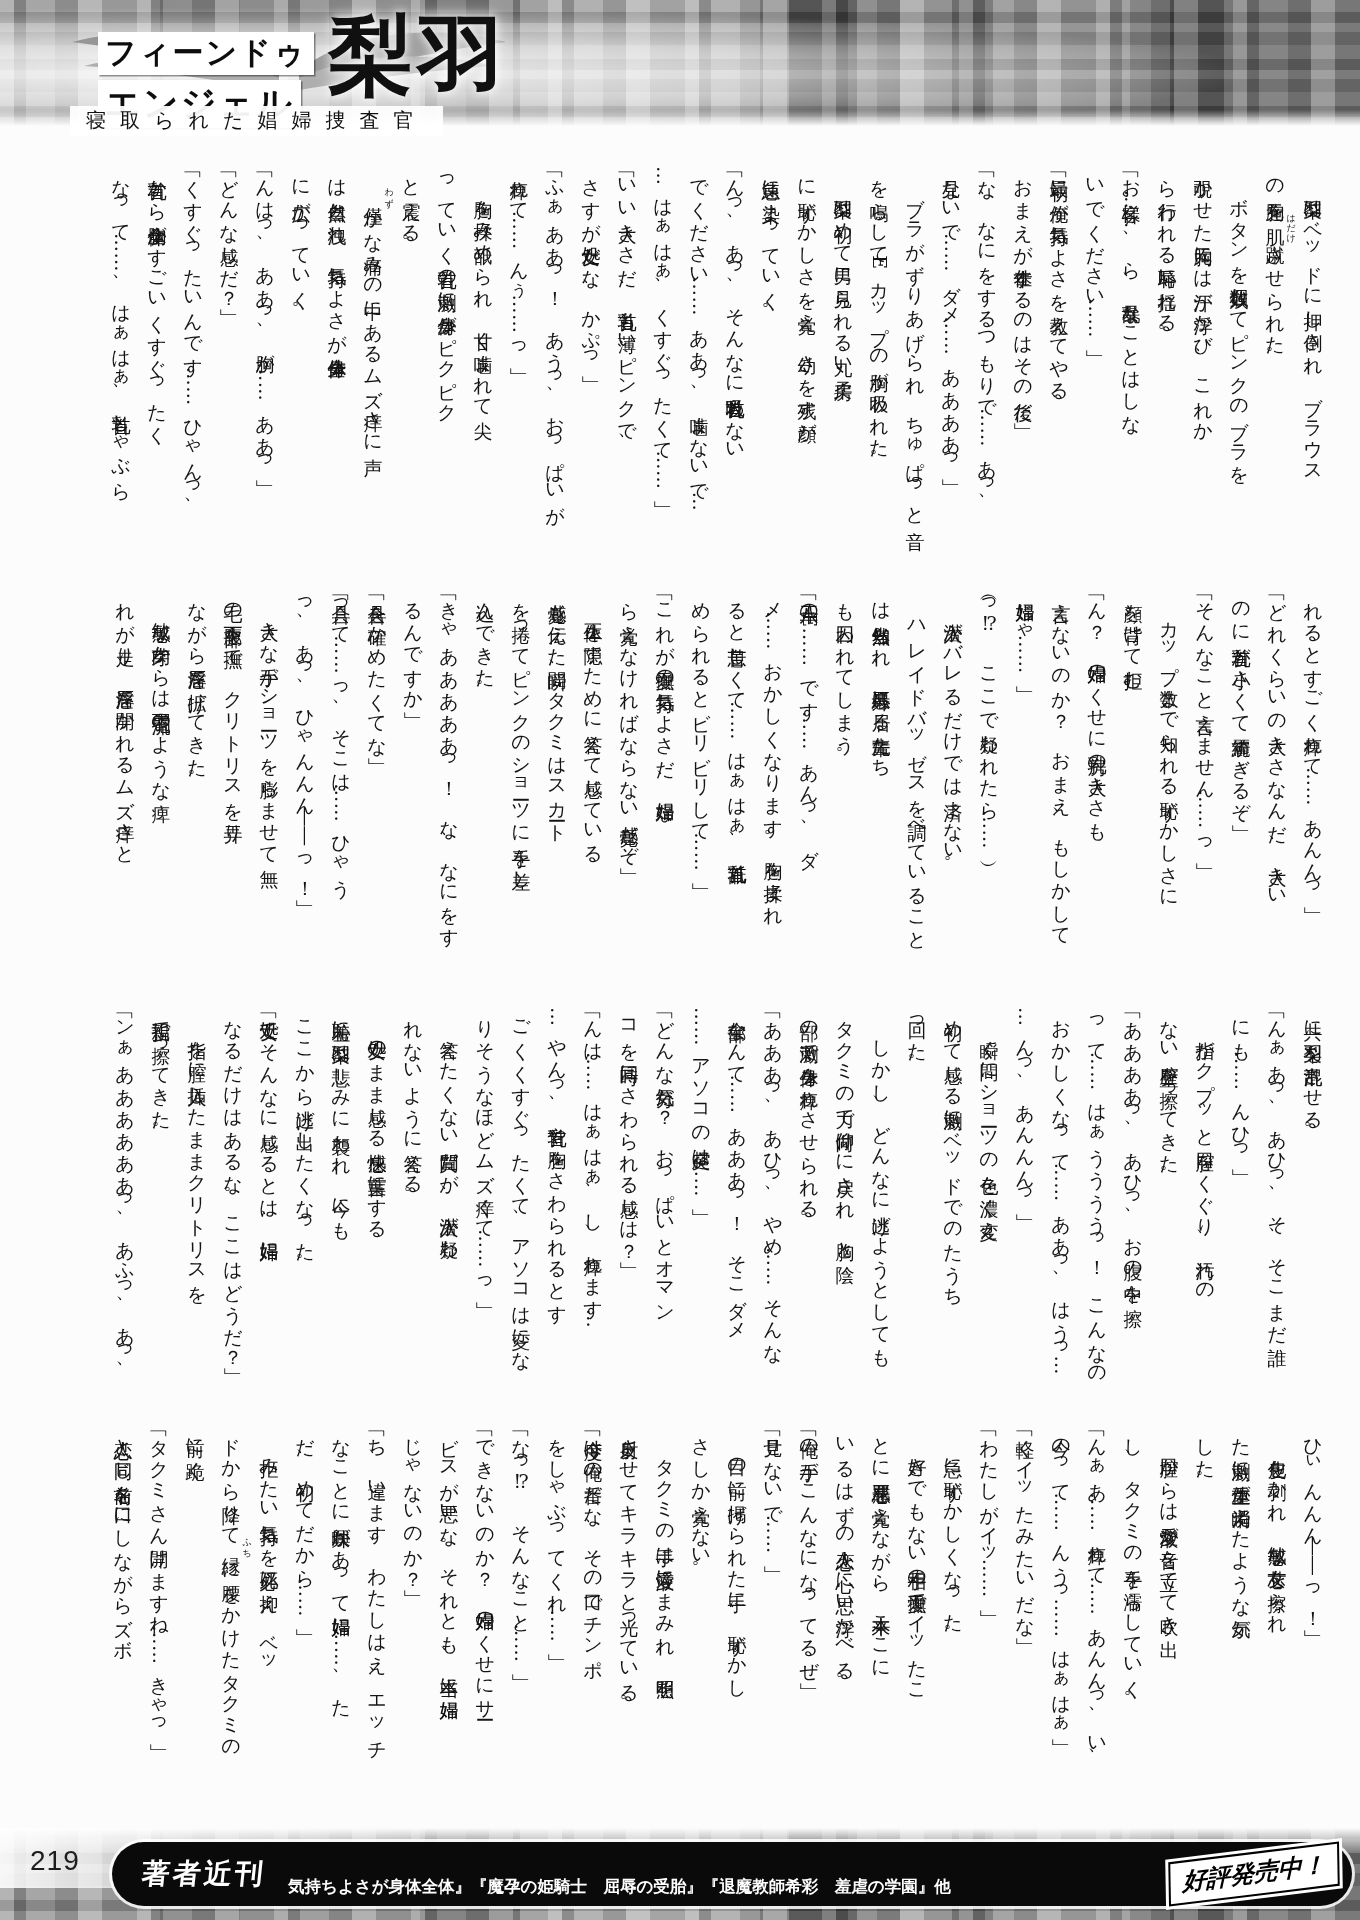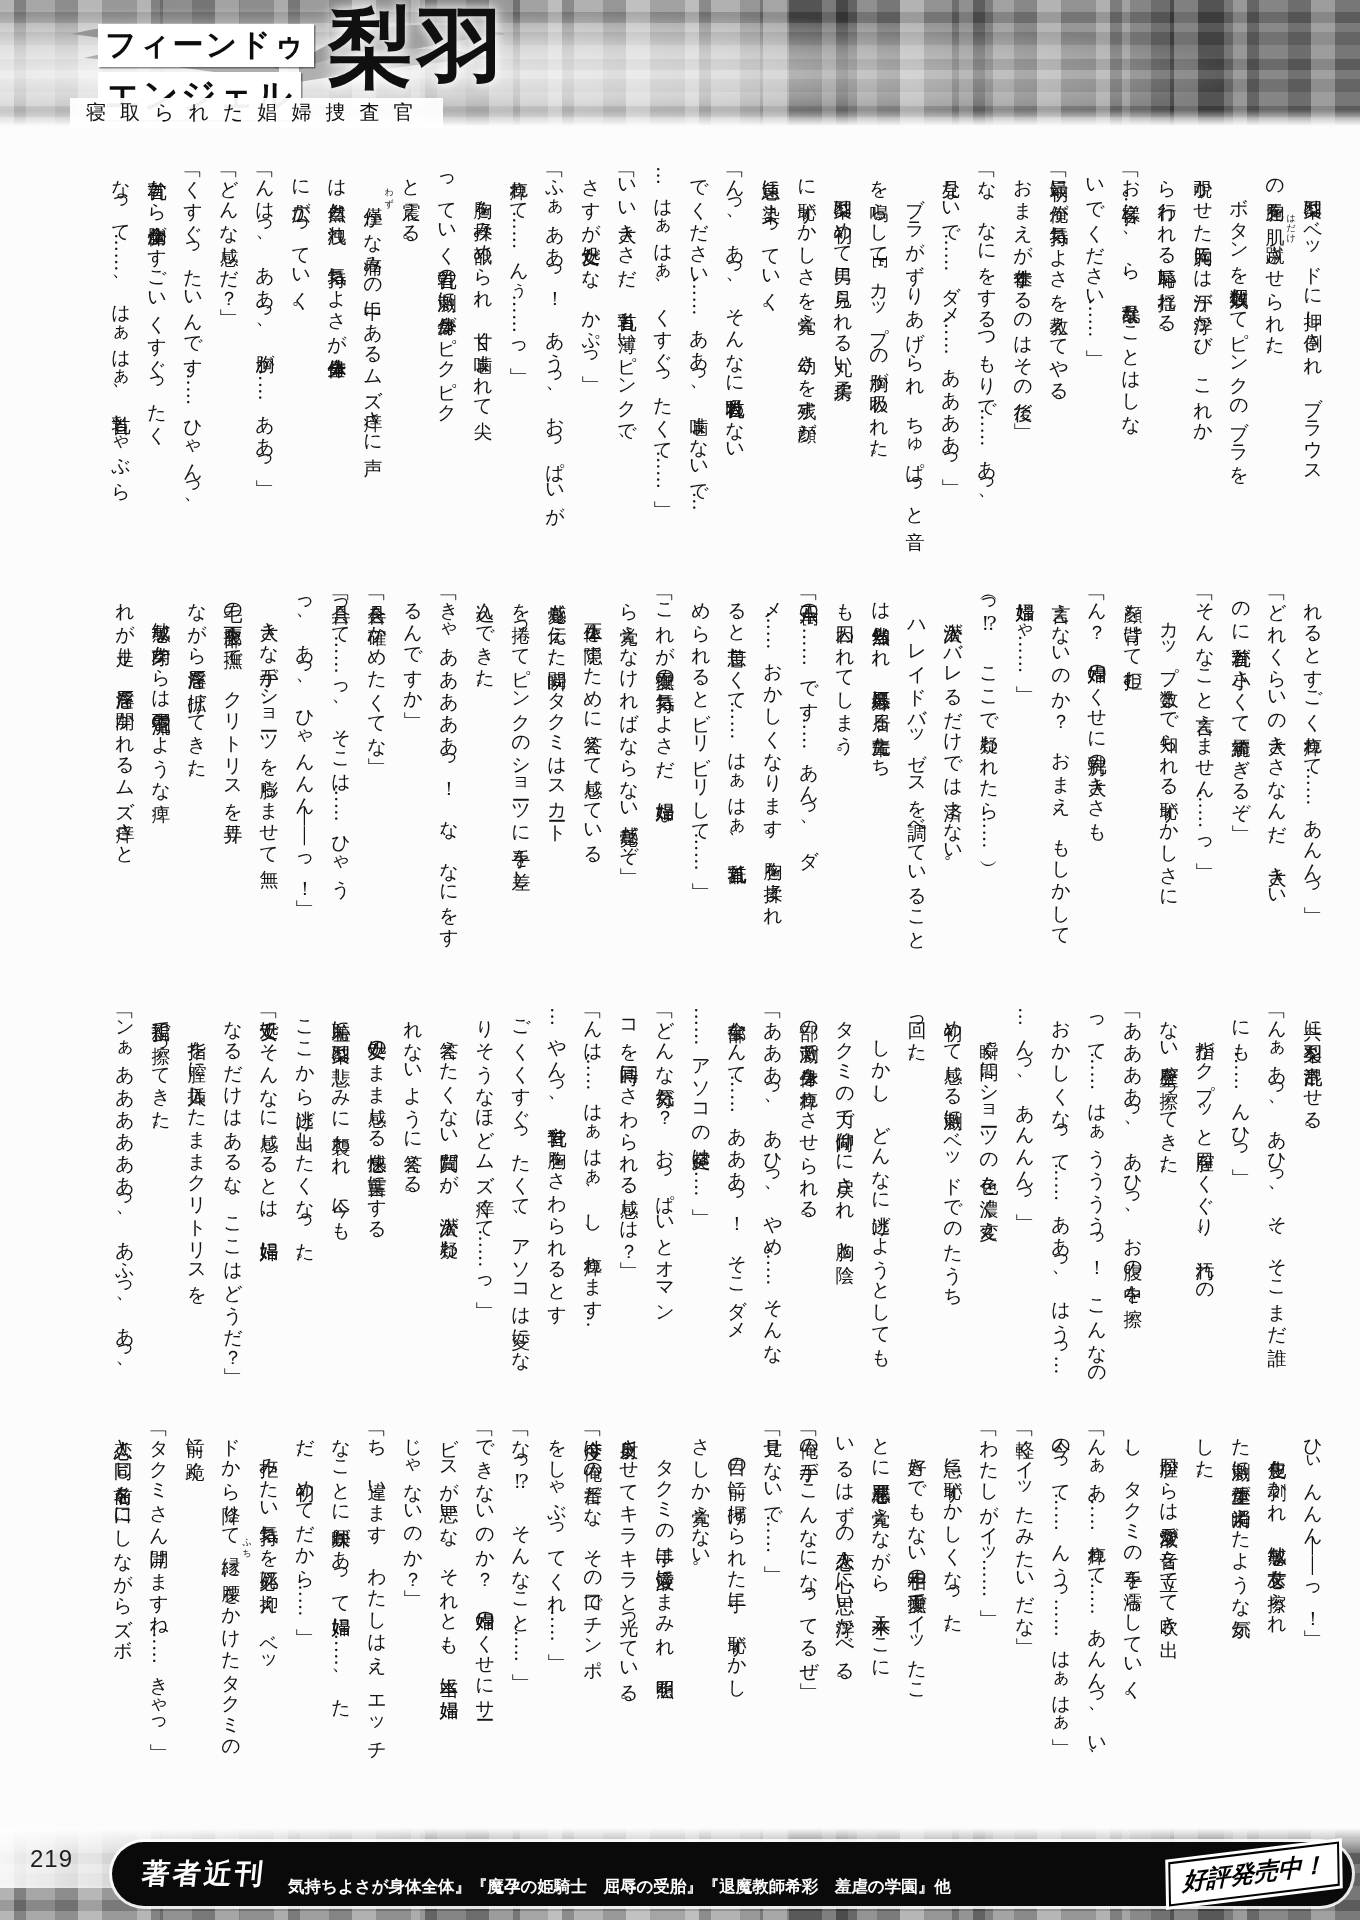--- a/index.html
+++ b/index.html
@@ -23,21 +23,21 @@
       background:radial-gradient(ellipse at 19% 58%, rgba(255,255,255,.95) 0%, rgba(255,255,255,.55) 34%, rgba(255,255,255,0) 64%);}
   .collage-top::after{content:"";position:absolute;left:0;right:0;bottom:0;height:16px;
       background:linear-gradient(rgba(255,255,255,0),#fcfcfc);}
   .collage-bottom{top:1828px;height:92px;}
   .collage-bottom::before{content:"";position:absolute;left:0;right:0;top:0;height:26px;
       background:linear-gradient(#fcfcfc,rgba(255,255,255,0));}
   .collage-bottom::after{content:"";position:absolute;left:0;top:0;width:420px;height:60px;
       background:linear-gradient(90deg, rgba(255,255,255,.9), rgba(255,255,255,.3) 70%, transparent);}
 
   
-  .logo{position:absolute;left:60px;top:2px;width:620px;height:118px;}
+  .logo{position:absolute;left:60px;top:10px;width:620px;height:118px;}
   .wings{position:absolute;left:-6px;top:16px;width:470px;height:86px;opacity:.9;}
   .logo-lines{position:absolute;left:38px;top:22px;display:flex;flex-direction:column;gap:5px;}
   .logo-box{display:inline-block;background:#fff;color:#0d0d0d;font-family:"Liberation Sans",sans-serif;
       font-weight:700;padding:0 7px 1px 7px;box-shadow:1.5px 1.5px 0 rgba(0,0,0,.4);white-space:nowrap;}
   .logo-box.l1{font-size:31px;letter-spacing:2px;align-self:flex-start;}
   .logo-box.l2{font-size:35px;letter-spacing:2px;align-self:flex-start;}
   .logo-title{position:absolute;left:268px;top:2px;font-size:86px;font-weight:700;color:#101010;
       font-family:"DejaVu Serif",serif;text-shadow:0 0 10px rgba(255,255,255,.95),0 0 18px rgba(255,255,255,.8);
       letter-spacing:4px;line-height:1;}
   .logo-sub{position:absolute;left:10px;top:96px;background:rgba(255,255,255,.94);color:#111;
@@ -45,21 +45,21 @@
 
   
   .band{position:absolute;right:28px;height:384px;writing-mode:vertical-rl;text-orientation:mixed;
         font-size:19px;color:#141414;}
   .band-1{top:166px;} .band-2{top:589px;} .band-3{top:1007px;} .band-4{top:1425px;}
   .tcol{line-height:36px;letter-spacing:.5px;white-space:nowrap;}
   ruby rt{font-size:9px;letter-spacing:0;}
 
   
   .page-number{position:absolute;left:30px;top:1845px;font-family:"Liberation Sans",sans-serif;
-      font-size:24px;color:#1d1d1d;letter-spacing:1px;}
+      font-size:28px;color:#1d1d1d;letter-spacing:1px;}
   .imprint-bar{position:absolute;left:112px;top:1842px;width:1240px;height:64px;background:#0a0a0a;
       border-radius:34px;box-shadow:0 0 0 3px rgba(255,255,255,.85);display:flex;align-items:center;
       padding:0 14px 0 30px;box-sizing:border-box;font-family:"Liberation Sans",sans-serif;}
   .imprint-label{color:#fff;font-size:28px;font-weight:700;letter-spacing:3px;white-space:nowrap;
       transform:skewX(-6deg);margin-right:22px;}
   .imprint-books{color:#fff;font-size:16.5px;font-weight:700;line-height:1.5;flex:1;min-width:0;}
   .imprint-badge{background:#fff;color:#000;font-size:24px;font-weight:700;font-style:italic;
       padding:3px 12px 5px 12px;transform:rotate(-7deg) skewX(-6deg);white-space:nowrap;margin-left:14px;
       box-shadow:0 0 0 2px #000, 0 0 0 5px #fff;}
 </style>

